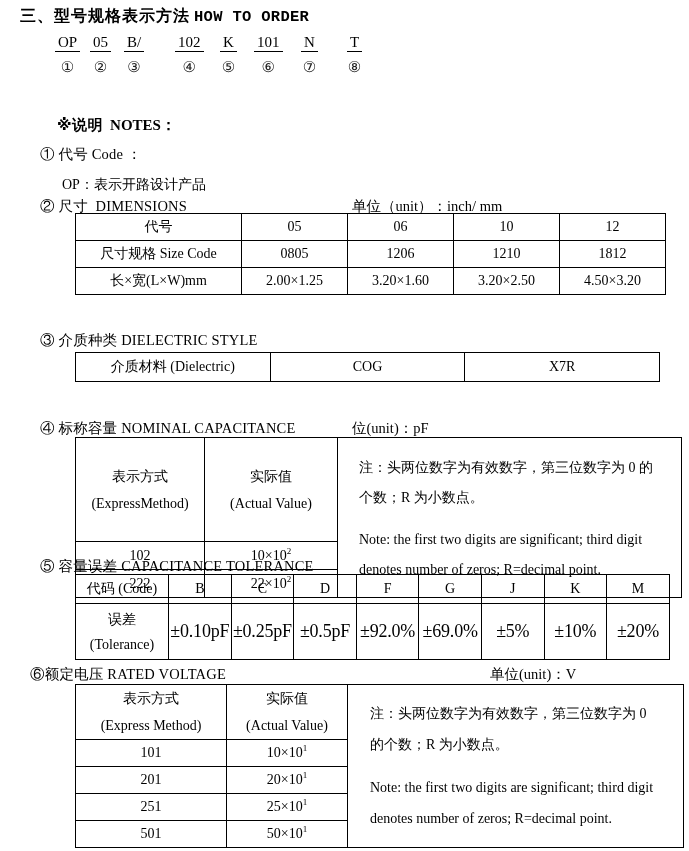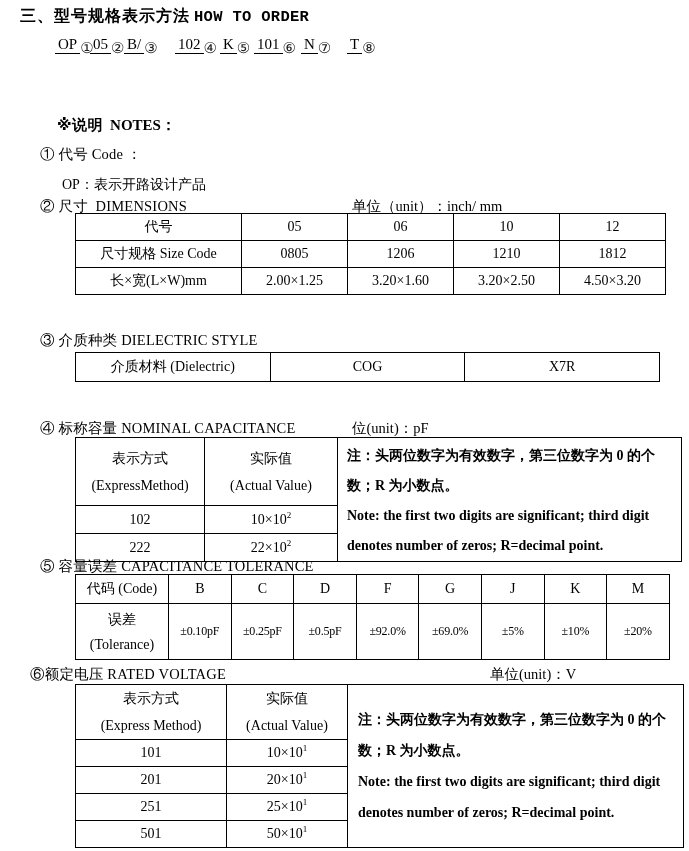--- a/index.html
+++ b/index.html
@@ -10,21 +10,21 @@
   }
   .abs{position:absolute;}
   .pre{white-space:pre-wrap;}
 
   
   .title-row{top:6px;left:20px;font-weight:bold;}
   .title-zh{font-family:"DejaVu Sans","Liberation Sans",sans-serif;font-size:16px;letter-spacing:1px;}
   .title-en{font-family:Liberation Mono, monospace;font-size:15.5px;margin-left:4px;letter-spacing:.3px;}
 
   
-  .seg{position:absolute;top:33px;display:flex;flex-direction:row;align-items:center;}
+  .seg{position:absolute;top:33px;display:flex;flex-direction:column;align-items:center;}
   .seg .code{font-size:15px;line-height:18px;padding:0 3px;border-bottom:1px solid #000;}
   .seg .idx{margin-top:7px;font-size:15px;line-height:16px;color:#222;}
 
   
   .notes-heading{top:116px;left:57px;font-weight:bold;font-size:15px;}
   .notes-zh{font-family:"DejaVu Sans","Liberation Sans",sans-serif;letter-spacing:.5px;}
   .notes-en{margin-left:7px;}
 
   .sec-heading{font-size:14.5px;letter-spacing:.2px;}
   .sec-unit{font-size:14.5px;}
@@ -62,32 +62,32 @@
 
   
   #diel-table td{height:28px;}
   #diel-table .c0{width:200px;}
   #diel-table .c1{width:200px;}
   #diel-table .c2{width:185px;}
 
   
   .hdr2 div{line-height:27px;height:27px;}
   .note-cell{ text-align:left;vertical-align:top;padding:3px 9px 0 9px;line-height:30px;font-size:14px;}
-  .note-cell p{margin:0;font-weight:bold;}
+  .note-cell p{margin:12px;}
   #cap-table .c0{width:128px;}
   #cap-table .c1{width:132px;}
   #cap-table .c2{width:325px;}
   #cap-table .data td{height:27px;}
 
   
   #tol-table .c0{width:92px;}
   #tol-table .c{width:61.6px;}
   #tol-table .r1 td{height:28px;}
   #tol-table .r2 td{height:55px;}
-  #tol-table .r2 .val{font-size:12px;letter-spacing:-.2px;}
+  #tol-table .r2 .val{font-size:18px;letter-spacing:-.2px;}
   #tol-table .lbl2 div{line-height:25px;}
 
   
   #volt-table .c0{width:150px;}
   #volt-table .c1{width:120px;}
   #volt-table .c2{width:315px;}
   #volt-table .data td{height:26px;}
   #volt-table .note-cell{vertical-align:middle;line-height:31px;padding:0 10px;}
 </style>
 </head>

